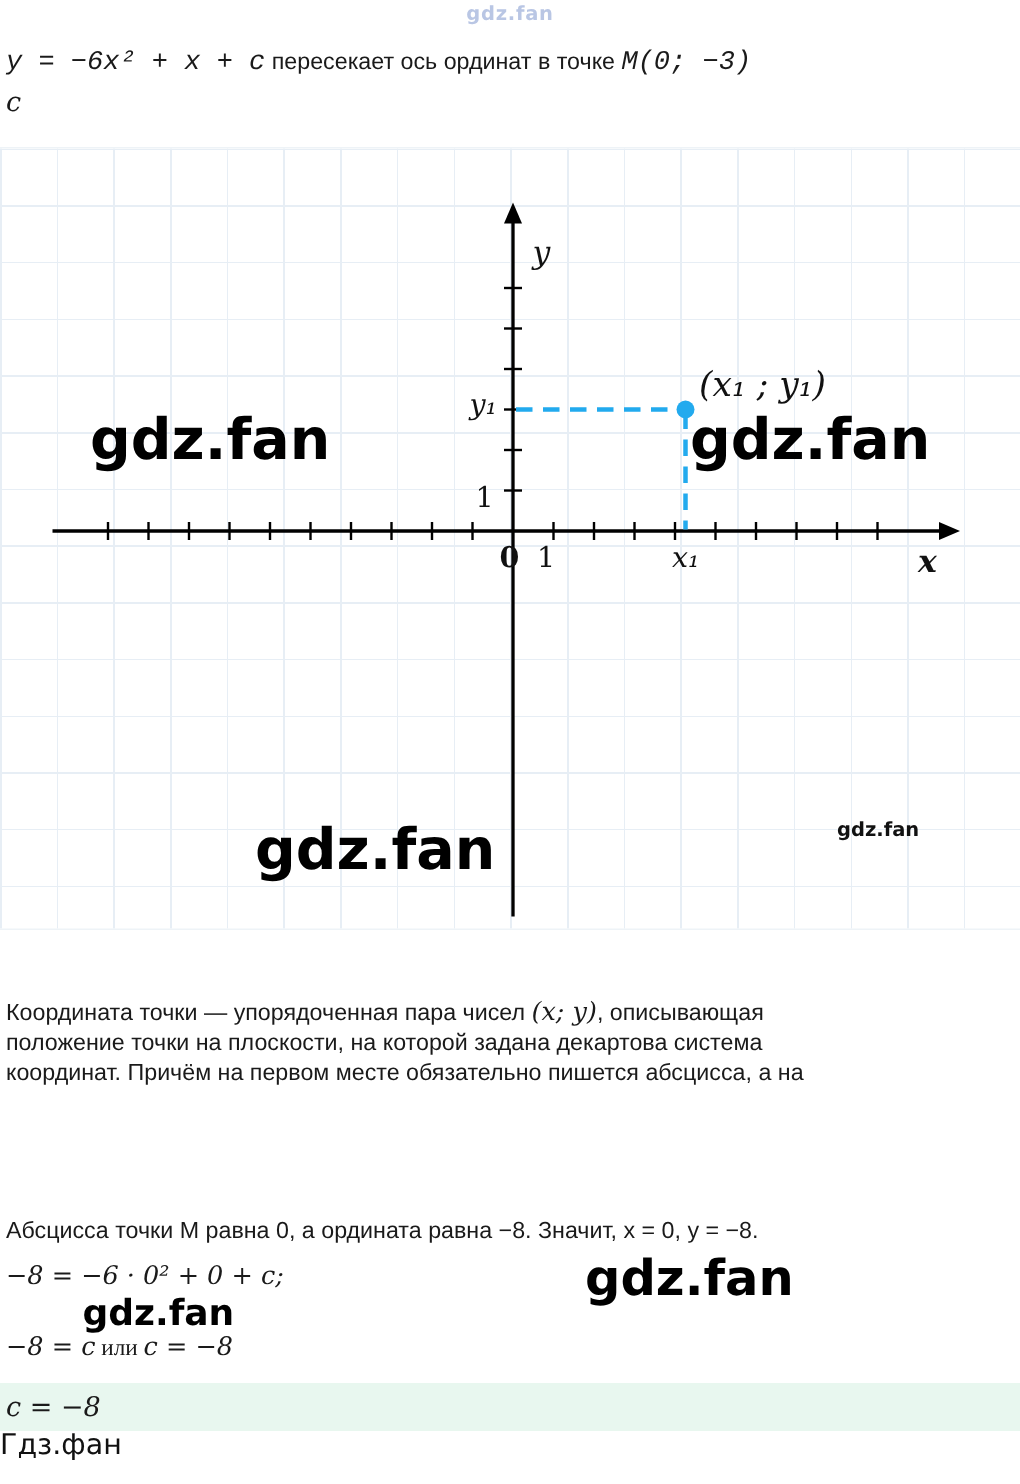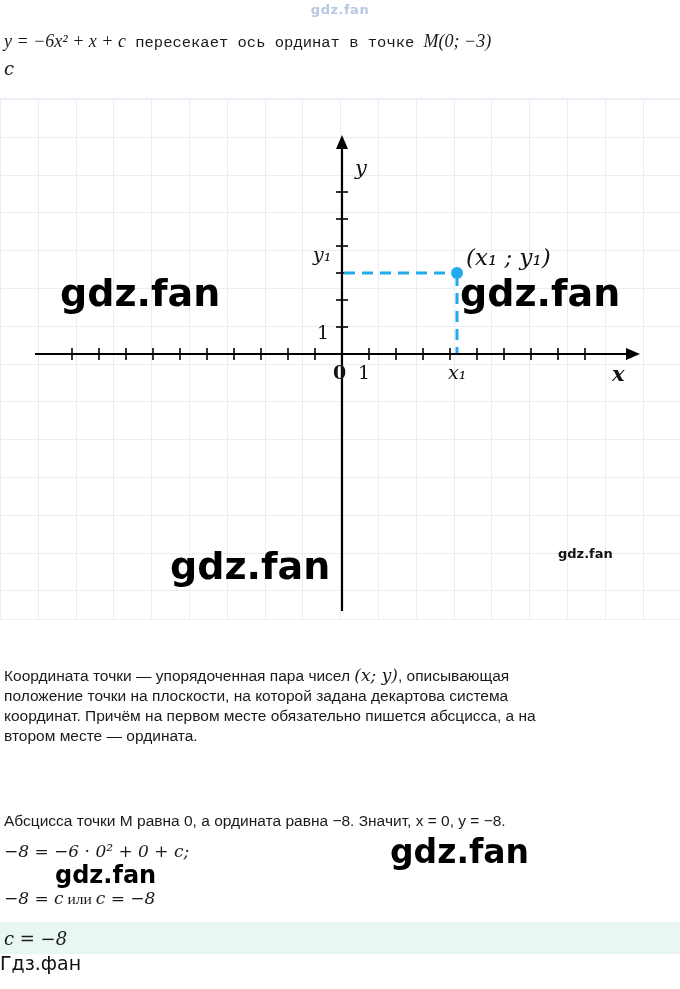--- a/index.html
+++ b/index.html
@@ -39,26 +39,26 @@
   .statement {
     position: absolute;
     top: 28px;
     left: 4px;
     width: 670px;
     font-size: 17px;
     line-height: 26px;
     color: #1a1a1a;
   }
   .statement .math {
-    font-family: Liberation Serif, serif;
+    font-family: Liberation Mono, monospace;
     font-style: italic;
     font-size: 18px;
   }
   .statement .plain {
-    font-family: Liberation Mono, monospace;
+    font-family: Liberation Sans, sans-serif;
     font-style: normal;
     font-size: 15.5px;
   }
   .statement-second {
     position: absolute;
     top: 58px;
     left: 4px;
     font-family: "DejaVu Serif", serif;
     font-style: italic;
     font-size: 18px;
@@ -85,21 +85,21 @@
   }
 
   .lbl {
     position: absolute;
     font-family: "DejaVu Serif", serif;
     font-style: italic;
     color: #111;
   }
   .lbl-y      { left: 355px; top: 57px;  font-size: 21px; }
   .lbl-x      { left: 612px; top: 262px; font-size: 21px; font-weight: bold; }
-  .lbl-y1     { left: 313px; top: 144px; font-size: 19px; }
+  .lbl-y1     { left: 313px; top: 160px; font-size: 19px; }
   .lbl-x1     { left: 448px; top: 262px; font-size: 19px; }
   .lbl-one-y  { left: 317px; top: 222px; font-size: 19px; font-style: normal; }
   .lbl-one-x  { left: 358px; top: 262px; font-size: 19px; font-style: normal; }
   .lbl-zero   { left: 333px; top: 262px; font-size: 19px; font-style: normal; font-weight: bold; }
   .lbl-pair   { left: 466px; top: 145px; font-size: 23px; }
 
   
   .wm-big {
     position: absolute;
     font-family: "DejaVu Sans", sans-serif;
@@ -265,21 +265,20 @@
     <div class="wm-big wm-fig-bot">gdz.fan</div>
     <div class="wm-fig-small">gdz.fan</div>
   </div>
 
   <div class="explain">
     <div>
       <span>Координата точки — упорядоченная пара чисел </span><span class="math">(x; y)</span><span>, описывающая</span>
     </div>
     <div>положение точки на плоскости, на которой задана декартова система</div>
     <div>координат. Причём на первом месте обязательно пишется абсцисса, а на</div>
-    <div>втором месте — ордината.</div>
   </div>
 
   <div class="solution sol-1">
     <span>Абсцисса точки </span><span class="math">M</span><span> равна </span><span class="math">0</span><span>, а ордината равна </span><span class="math">−8</span><span>. Значит, </span><span class="math">x = 0, y = −8.</span>
   </div>
 
   <div class="solution sol-2">−8 = −6 · 0² + 0 + c;</div>
 
   <div class="solution sol-3">
     <span>−8 = c</span><span style="font-style:normal;font-family:Liberation Serif, serif;font-size:15.5px;"> или </span><span>c = −8</span>

